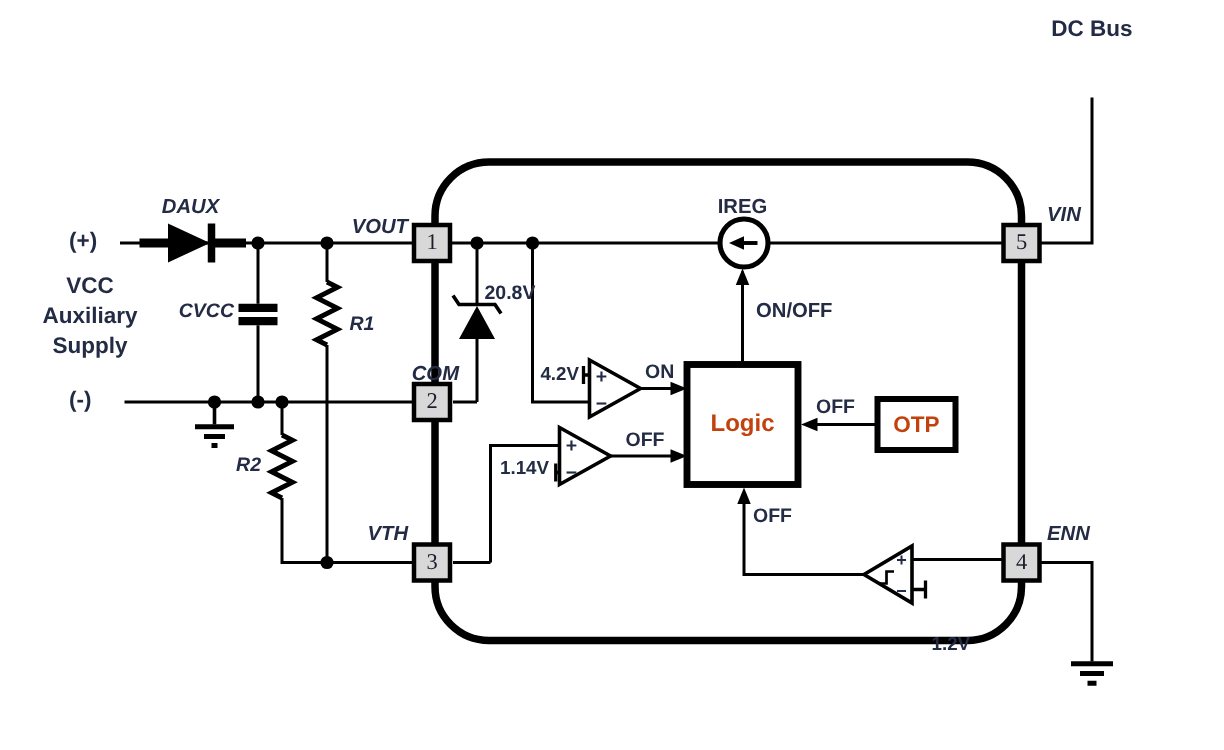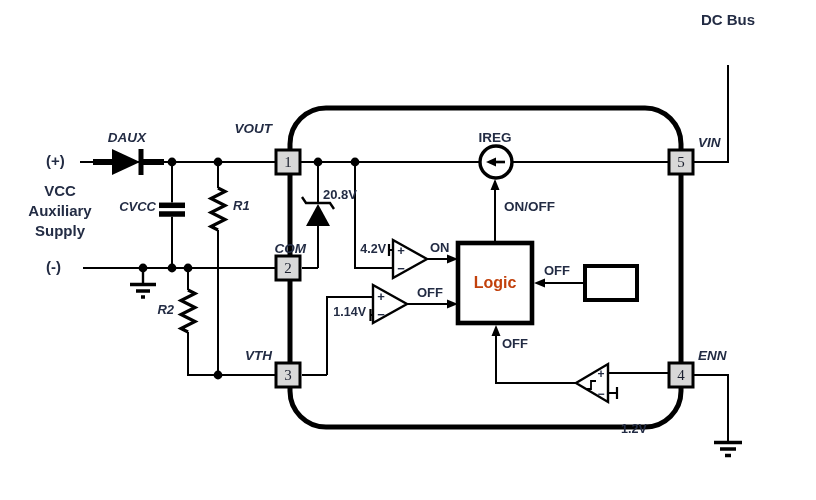--- a/index.html
+++ b/index.html
@@ -122,39 +122,40 @@
 
   <div class="lbl b" style="left:46px;top:152px;font-size:15px;">(+)</div>
   <div class="lbl b" style="left:46px;top:258px;font-size:15px;">(-)</div>
   <div class="lbl b ctr" style="left:8px;top:181px;width:104px;font-size:15px;line-height:20px;">
     <div>VCC</div>
     <div>Auxiliary</div>
     <div>Supply</div>
   </div>
   <div class="lbl b i ctr" style="left:98px;top:130px;width:58px;font-size:13.5px;">DAUX</div>
   <div class="lbl b i rgt" style="left:110px;top:199px;width:46px;font-size:13px;">CVCC</div>
-  <div class="lbl b i" style="left:233px;top:198px;font-size:13px;">R1</div>
+  <div class="lbl b i" style="left:233px;top:208px;font-size:13px;">R1</div>
   <div class="lbl b i rgt" style="left:148px;top:302px;width:26px;font-size:13px;">R2</div>
 
-  <div class="lbl pinlbl rgt" style="left:220px;top:121px;width:52px;font-style:italic;">VOUT</div>
+  <div class="lbl pinlbl rgt" style="left:220px;top:143px;width:52px;font-style:italic;">VOUT</div>
   <div class="lbl pinlbl rgt" style="left:220px;top:241px;width:52px;margin-left:34px;">COM</div>
   <div class="lbl pinlbl rgt" style="left:220px;top:348px;width:52px;">VTH</div>
   <div class="lbl pinlbl" style="left:698px;top:135px;">VIN</div>
   <div class="lbl pinlbl" style="left:698px;top:348px;">ENN</div>
 
   <div class="lbl b ctr" style="left:463px;top:130px;width:64px;font-size:13.5px;">IREG</div>
   <div class="lbl val" style="left:323px;top:187px;font-size:13px;text-align:center;">20.8V</div>
   <div class="lbl val rgt" style="left:348px;top:242px;width:38px;">4.2V</div>
   <div class="lbl val rgt" style="left:322px;top:305px;width:44px;">1.14V</div>
   <div class="lbl val" style="left:621px;top:384px;margin-top:38px;">1.2V</div>
   <div class="lbl sig" style="left:430px;top:240px;">ON</div>
   <div class="lbl sig" style="left:417px;top:285px;">OFF</div>
   <div class="lbl sig" style="left:504px;top:199px;font-size:13.5px;">ON/OFF</div>
   <div class="lbl sig" style="left:544px;top:263px;">OFF</div>
   <div class="lbl sig" style="left:502px;top:336px;">OFF</div>
 
   <div class="boxtext" style="left:458px;top:243px;width:74px;height:80px;font-size:16px;font-weight:bold;">Logic</div>
+  <div class="boxtext" style="left:585px;top:266px;width:52px;height:34px;font-size:15px;font-weight:bold;">OTP</div>
 
   <div class="lbl b ctr" style="left:658px;top:10px;width:140px;font-size:15px;line-height:19px;">
     <div>DC Bus</div>
   </div>
 
 </div>
 
 </body></html>

